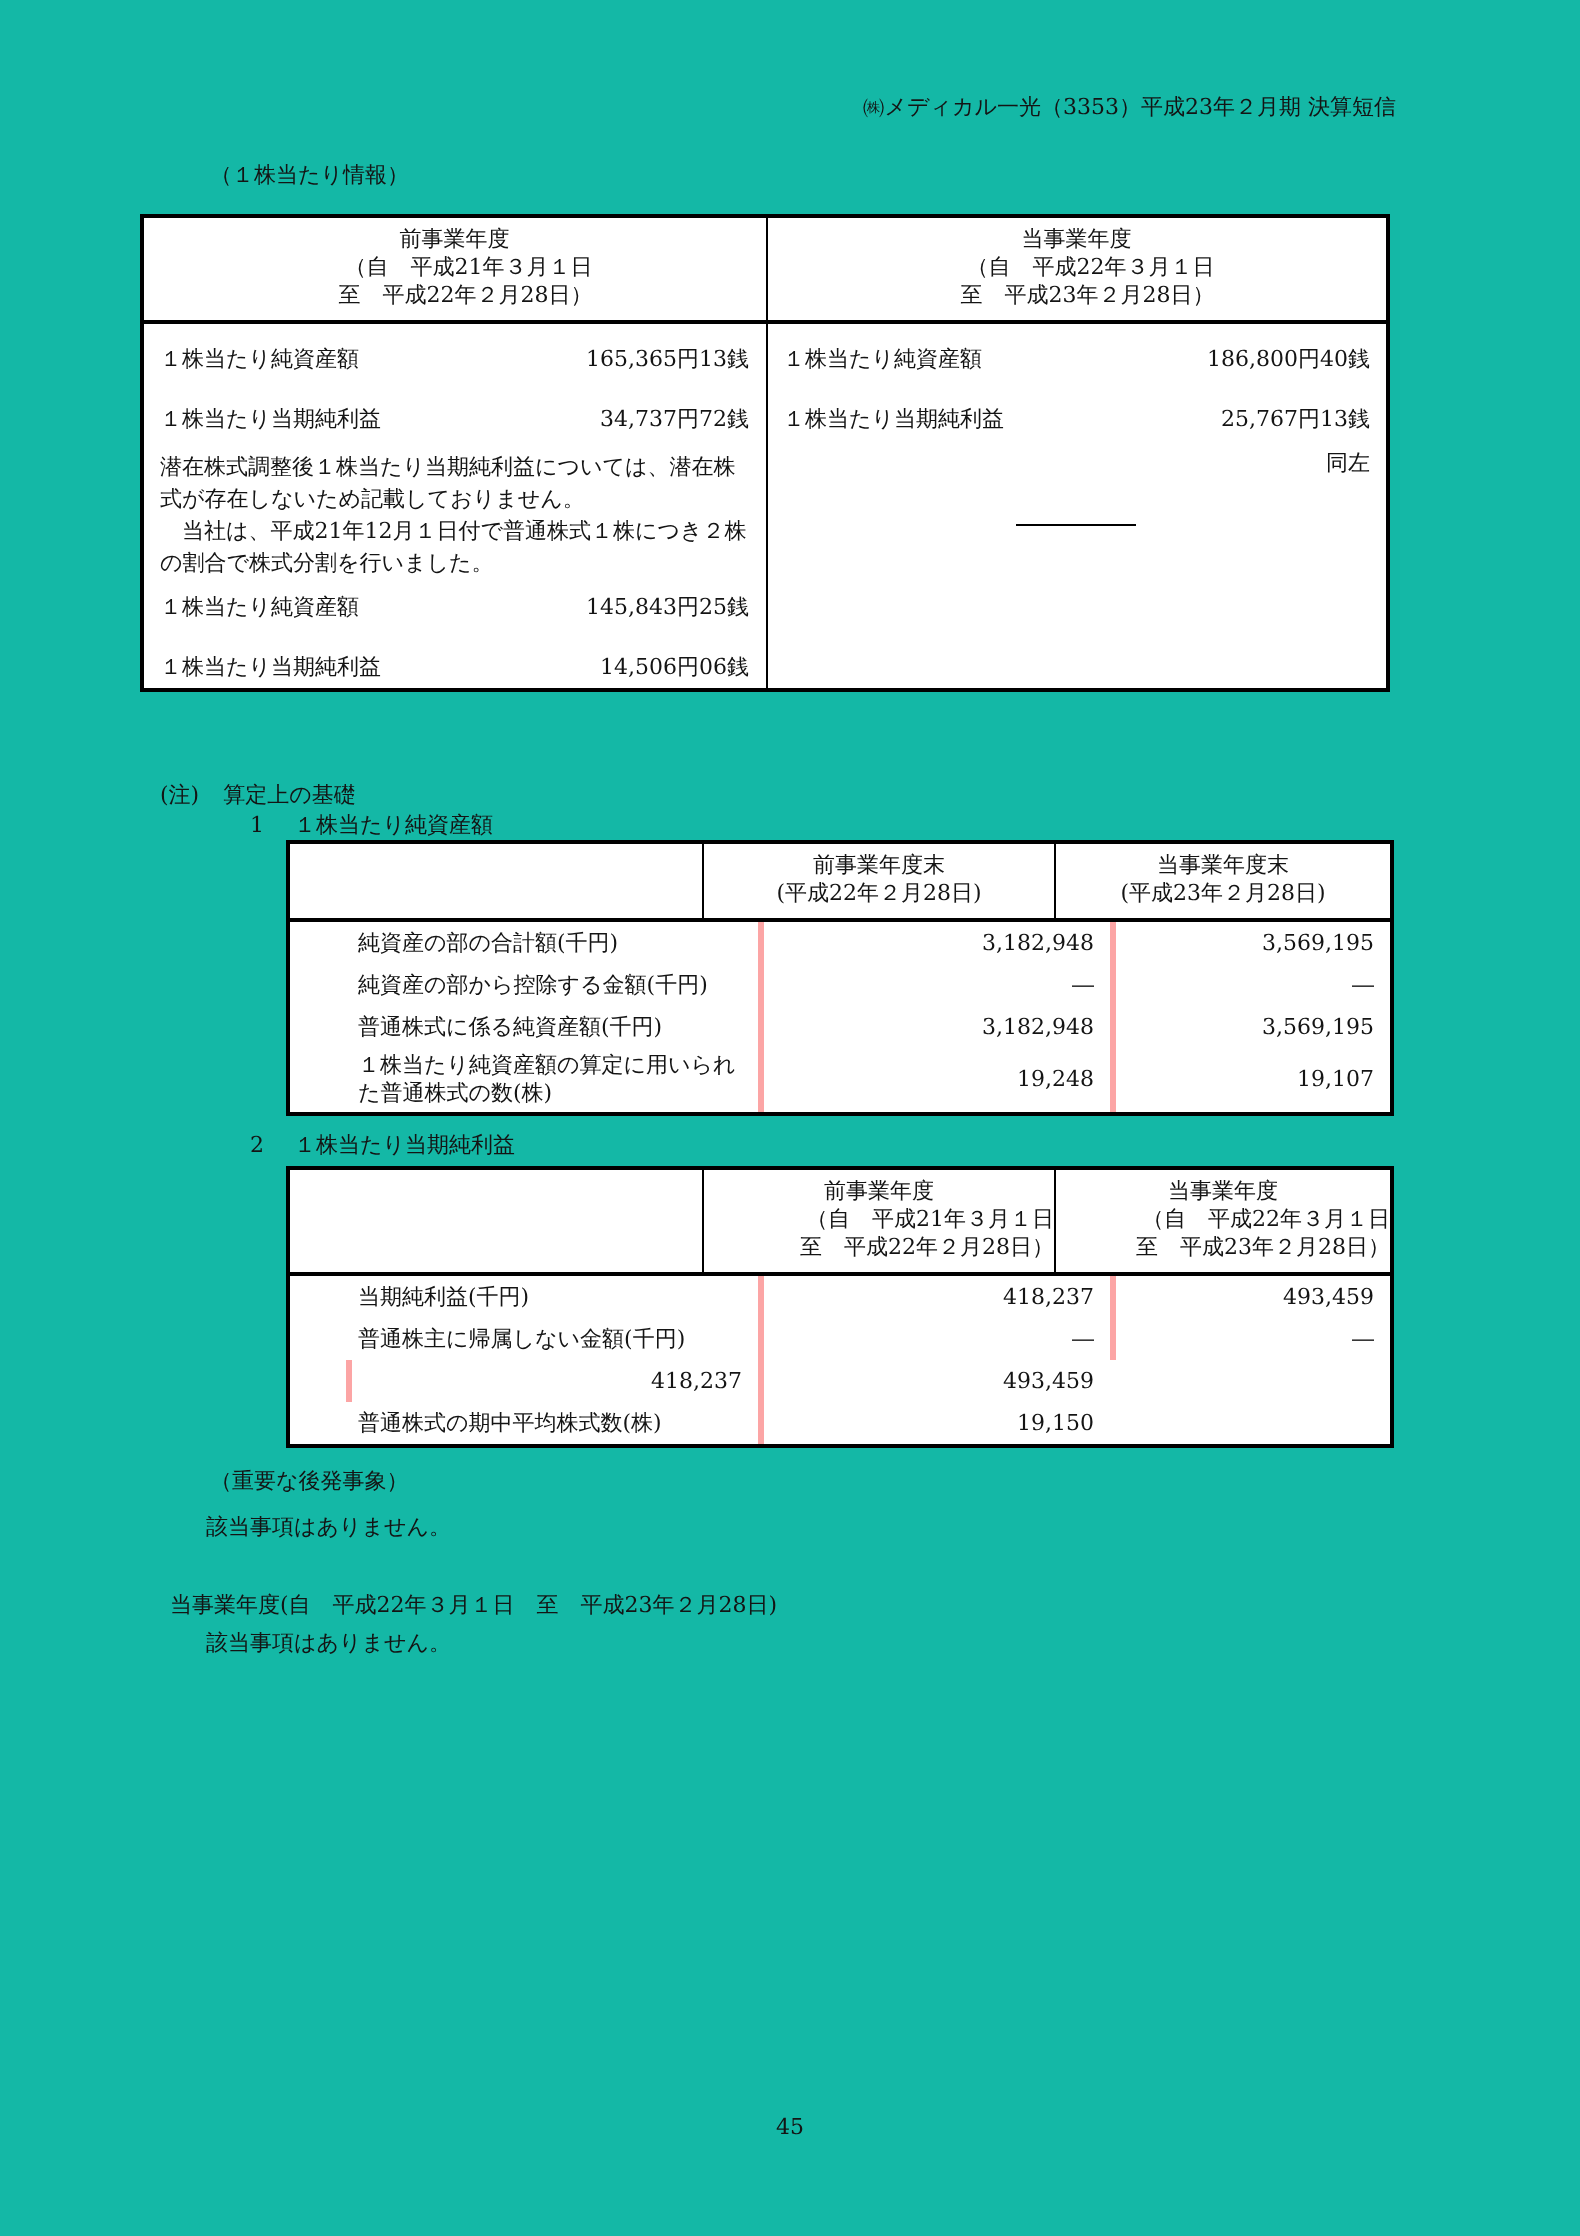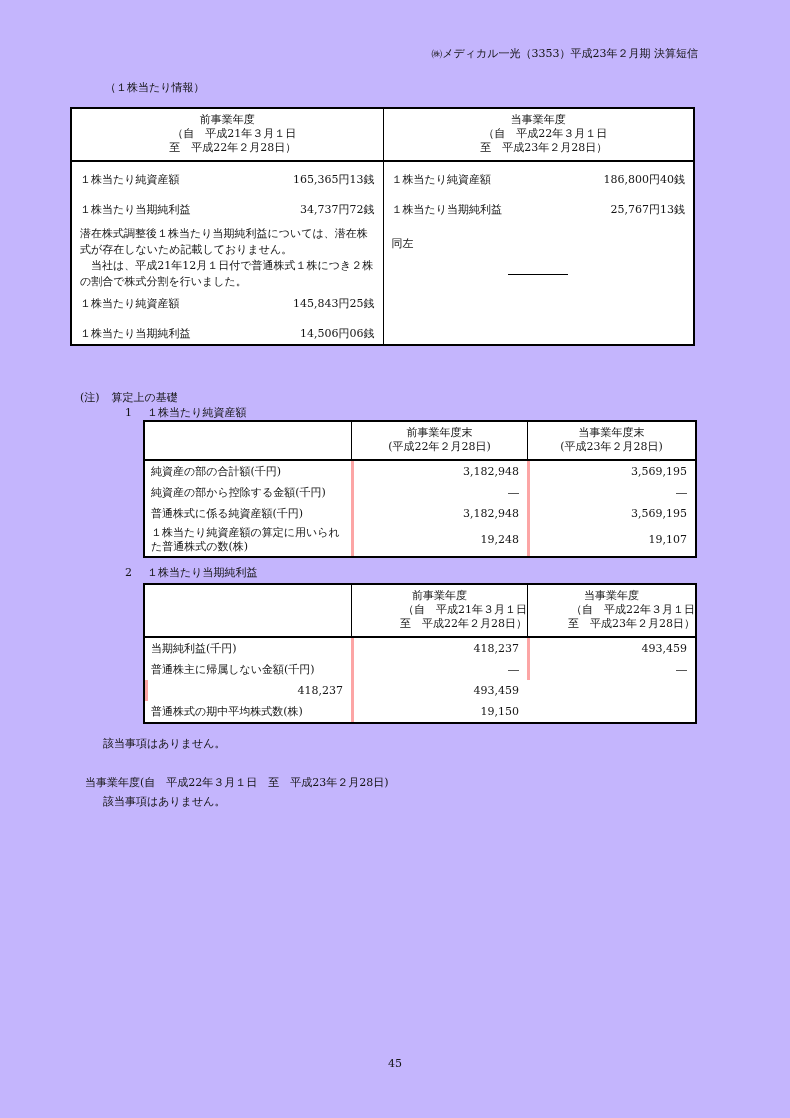--- a/index.html
+++ b/index.html
@@ -1,21 +1,21 @@
 <!DOCTYPE html>
 <html><head>
 <meta charset="utf-8">
 <style>
   * { box-sizing: border-box; margin: 0; padding: 0; }
   html, body { background: #ffffff; }
   .page {
     position: relative;
     width: 790px;
     height: 1118px;
-    background: #c4b5fd;
+    background: #14b8a6;
     color: #141414;
     font-family: "DejaVu Serif", "Liberation Serif", serif;
     font-size: 11px;
     line-height: 1.45;
     overflow: hidden;
   }
   .doc-header {
     position: absolute;
     top: 46px;
     right: 92px;
@@ -49,21 +49,21 @@
   .t1-cell.right { border-left: 1px solid #000; }
   .kv {
     display: flex;
     justify-content: space-between;
     align-items: center;
     height: 20px;
   }
   .kv + .kv { margin-top: 10px; }
   .t1-note { margin: 6px 0 4px; line-height: 16px; }
   .t1-note p { margin: 0; }
-  .same { text-align: left; margin-top: 16px; height: 16px; }
+  .same { text-align: right; margin-top: 4px; height: 16px; }
   .dash-line { width: 60px; height: 1px; background: #000; margin: 22px auto 0; }
 
   
   .note-head { position: absolute; top: 390px; left: 80px; display: flex; }
   .note-head .note-title { margin-left: 12px; }
   .item-head { position: absolute; left: 125px; display: flex; }
   .item-head .item-num { width: 22px; }
   .item-head.i1 { top: 405px; }
   .item-head.i2 { top: 565px; }
 
@@ -81,21 +81,21 @@
     display: grid;
     grid-template-columns: 206px 176px auto;
     border-bottom: 2px solid #000;
     text-align: center;
     line-height: 14px;
   }
   .hc { padding: 4px 0 5px; }
   .hc + .hc { border-left: 1px solid #000; }
   .hc span { display: block; }
   .hc .fromto span { display: block; }
-  .c-row { display: grid; grid-template-columns: 206px 176px auto; }
+  .c-row { display: grid; grid-template-columns: 206px 176px auto; margin-left: 28px; }
   .c-row .cl {
     display: flex; align-items: center;
     padding: 2px 4px 2px 6px;
     line-height: 14px;
     min-height: 21px;
   }
   .c-row .cv {
     display: flex; align-items: center; justify-content: flex-end;
     padding: 2px 8px 2px 4px;
     border-left: 3px solid #fca5a5;
@@ -261,20 +261,21 @@
       <div class="cv">418,237</div>
       <div class="cv">493,459</div>
     </div>
     <div class="c-row">
       <div class="cl">普通株式の期中平均株式数(株)</div>
       <div class="cv">19,150</div>
     </div>
   </div>
 
   <div class="events">
+    <div class="ev-title">（重要な後発事象）</div>
     <div class="ev-block">
       <div class="ev-body">該当事項はありません。</div>
     </div>
     <div class="ev-block">
       <div class="ev-period">当事業年度(自　平成22年３月１日　至　平成23年２月28日)</div>
       <div class="ev-body">該当事項はありません。</div>
     </div>
   </div>
 
   <div class="page-num">45</div>

